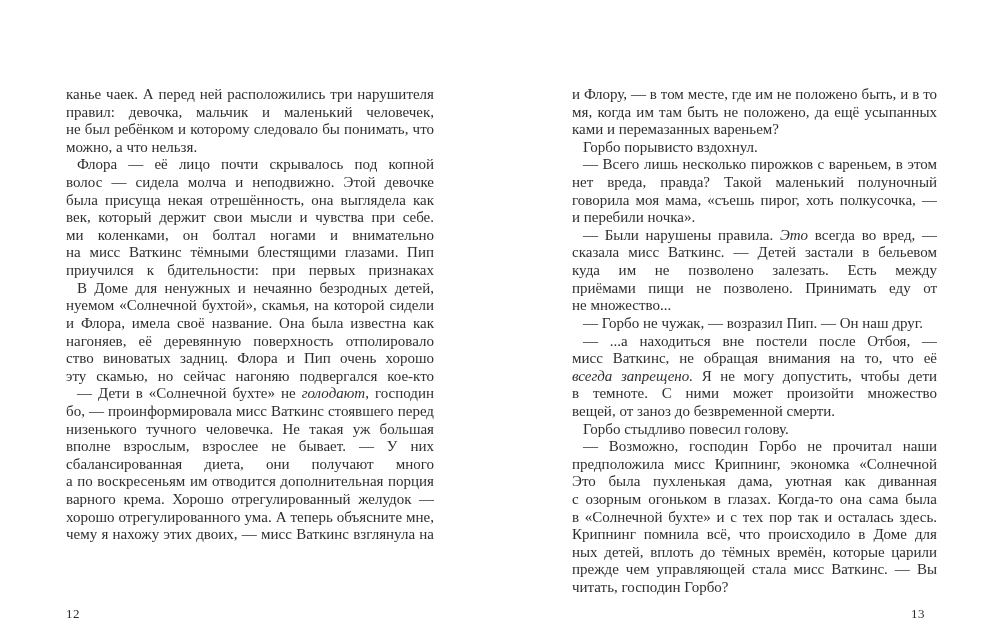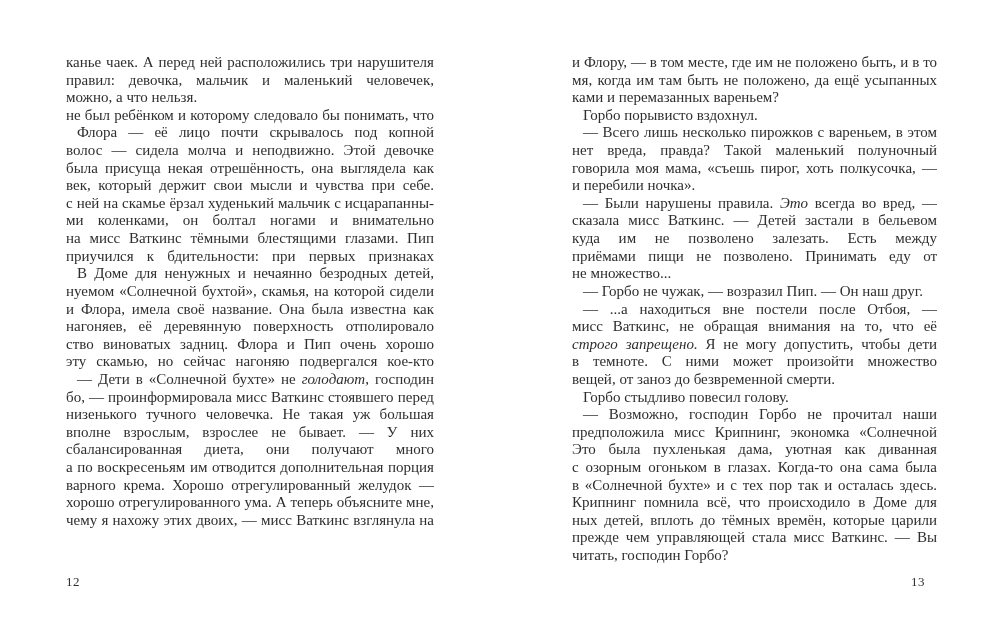--- a/index.html
+++ b/index.html
@@ -5,21 +5,21 @@
   html, body { margin: 0; padding: 0; }
   body {
     width: 1001px;
     height: 622px;
     background: #ffffff;
     color: #2e2e2e;
     font-family: "Liberation Serif", "DejaVu Serif", serif;
     overflow: hidden;
     position: relative;
   }
-  .spread { position: absolute; inset: 0; }
+  .spread { position: absolute; inset: 0; margin-top: 32px; }
   .page { position: absolute; top: 0; bottom: 0; }
   .page.left  { left: 0;  width: 500px; }
   .page.right { left: 500px; width: 501px; }
   .text-block { position: absolute; top: 54px; }
   #left-text  { left: 66px;  width: 368px; }
   #right-text { left: 72px;  width: 365px; } 
   .line {
     font-size: 15px;
     line-height: 17.62px;
     height: 17.62px;
@@ -42,27 +42,26 @@
   .right-num { left: 60px; width: 365px; text-align: right; }
 </style>
 </head>
 <body>
 
 <div class="spread">
   <section class="page left">
     <div class="text-block" id="left-text">
         <div class="line"><span>канье чаек. А перед ней расположились три нарушителя</span></div>
         <div class="line"><span>правил: девочка, мальчик и маленький человечек, который</span></div>
+        <div class="line"><span>не был ребёнком и которому следовало бы понимать, что</span></div>
         <div class="line para-end"><span>можно, а что нельзя.</span></div>
-        <div class="line"><span>не был ребёнком и которому следовало бы понимать, что</span></div>
         <div class="line para-start"><span>Флора — её лицо почти скрывалось под копной светлых</span></div>
         <div class="line"><span>волос — сидела молча и неподвижно. Этой девочке всегда</span></div>
         <div class="line"><span>была присуща некая отрешённость, она выглядела как чело-</span></div>
         <div class="line"><span>век, который держит свои мысли и чувства при себе. Рядом</span></div>
-        <div class="line"><span>с ней на скамье ёрзал худенький мальчик с исцарапанны-</span></div>
         <div class="line"><span>ми коленками, он болтал ногами и внимательно поглядывал</span></div>
         <div class="line"><span>на мисс Ваткинс тёмными блестящими глазами. Пип давно</span></div>
         <div class="line"><span>приучился к бдительности: при первых признаках угрозы он</span></div>
         <div class="line para-start"><span>В Доме для ненужных и нечаянно безродных детей, име-</span></div>
         <div class="line"><span>нуемом «Солнечной бухтой», скамья, на которой сидели Пип</span></div>
         <div class="line"><span>и Флора, имела своё название. Она была известна как Скамья</span></div>
         <div class="line"><span>нагоняев, её деревянную поверхность отполировало множе-</span></div>
         <div class="line"><span>ство виноватых задниц. Флора и Пип очень хорошо знали</span></div>
         <div class="line para-end"><span>эту скамью, но сейчас нагоняю подвергался кое-кто другой.</span></div>
         <div class="line para-start"><span>— Дети в «Солнечной бухте» не </span><i>голодают</i><span>, господин Гор-</span></div>
@@ -88,21 +87,21 @@
         <div class="line"><span>говорила моя мама, «съешь пирог, хоть полкусочка, — вот</span></div>
         <div class="line para-end"><span>и перебили ночка».</span></div>
         <div class="line para-start"><span>— Были нарушены правила. </span><i>Это</i><span> всегда во вред, — твёрдо</span></div>
         <div class="line"><span>сказала мисс Ваткинс. — Детей застали в бельевом шкафу,</span></div>
         <div class="line"><span>куда им не позволено залезать. Есть между установленными</span></div>
         <div class="line"><span>приёмами пищи не позволено. Принимать еду от чужаков</span></div>
         <div class="line para-end"><span>не множество...</span></div>
         <div class="line para-start para-end"><span>— Горбо не чужак, — возразил Пип. — Он наш друг.</span></div>
         <div class="line para-start"><span>— ...а находиться вне постели после Отбоя, — продолжила</span></div>
         <div class="line"><span>мисс Ваткинс, не обращая внимания на то, что её перебили, —</span></div>
-        <div class="line"><i>строго запрещено.</i><span> Я не могу допустить, чтобы дети бродили</span></div>
+        <div class="line"><i>всегда запрещено.</i><span> Я не могу допустить, чтобы дети бродили</span></div>
         <div class="line"><span>в темноте. С ними может произойти множество неприятных</span></div>
         <div class="line para-end"><span>вещей, от заноз до безвременной смерти.</span></div>
         <div class="line para-start para-end"><span>Горбо стыдливо повесил голову.</span></div>
         <div class="line para-start"><span>— Возможно, господин Горбо не прочитал наши правила, —</span></div>
         <div class="line"><span>предположила мисс Крипнинг, экономка «Солнечной бухты».</span></div>
         <div class="line"><span>Это была пухленькая дама, уютная как диванная подушка,</span></div>
         <div class="line"><span>с озорным огоньком в глазах. Когда-то она сама была сиротой</span></div>
         <div class="line"><span>в «Солнечной бухте» и с тех пор так и осталась здесь. Мисс</span></div>
         <div class="line"><span>Крипнинг помнила всё, что происходило в Доме для ненуж-</span></div>
         <div class="line"><span>ных детей, вплоть до тёмных времён, которые царили здесь,</span></div>

